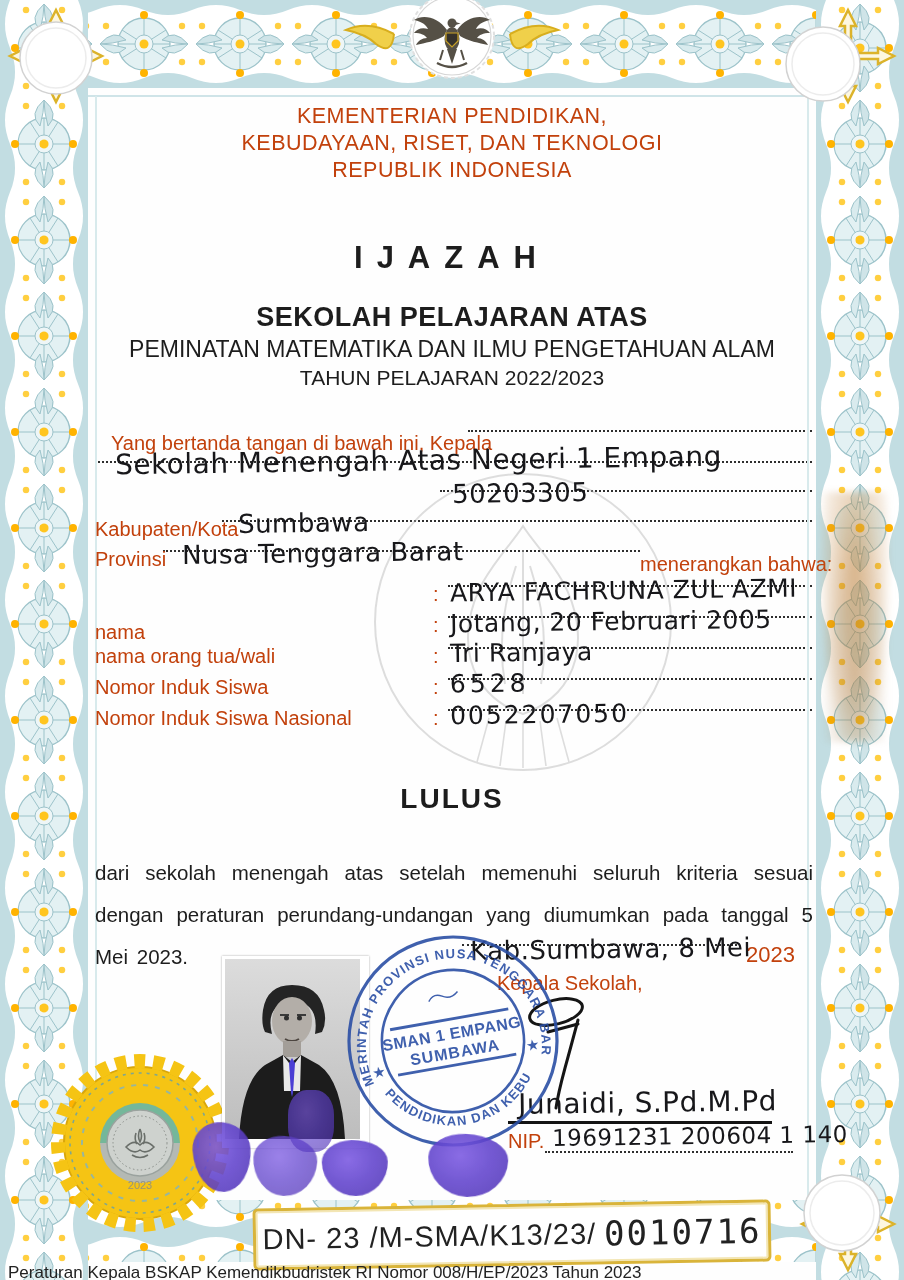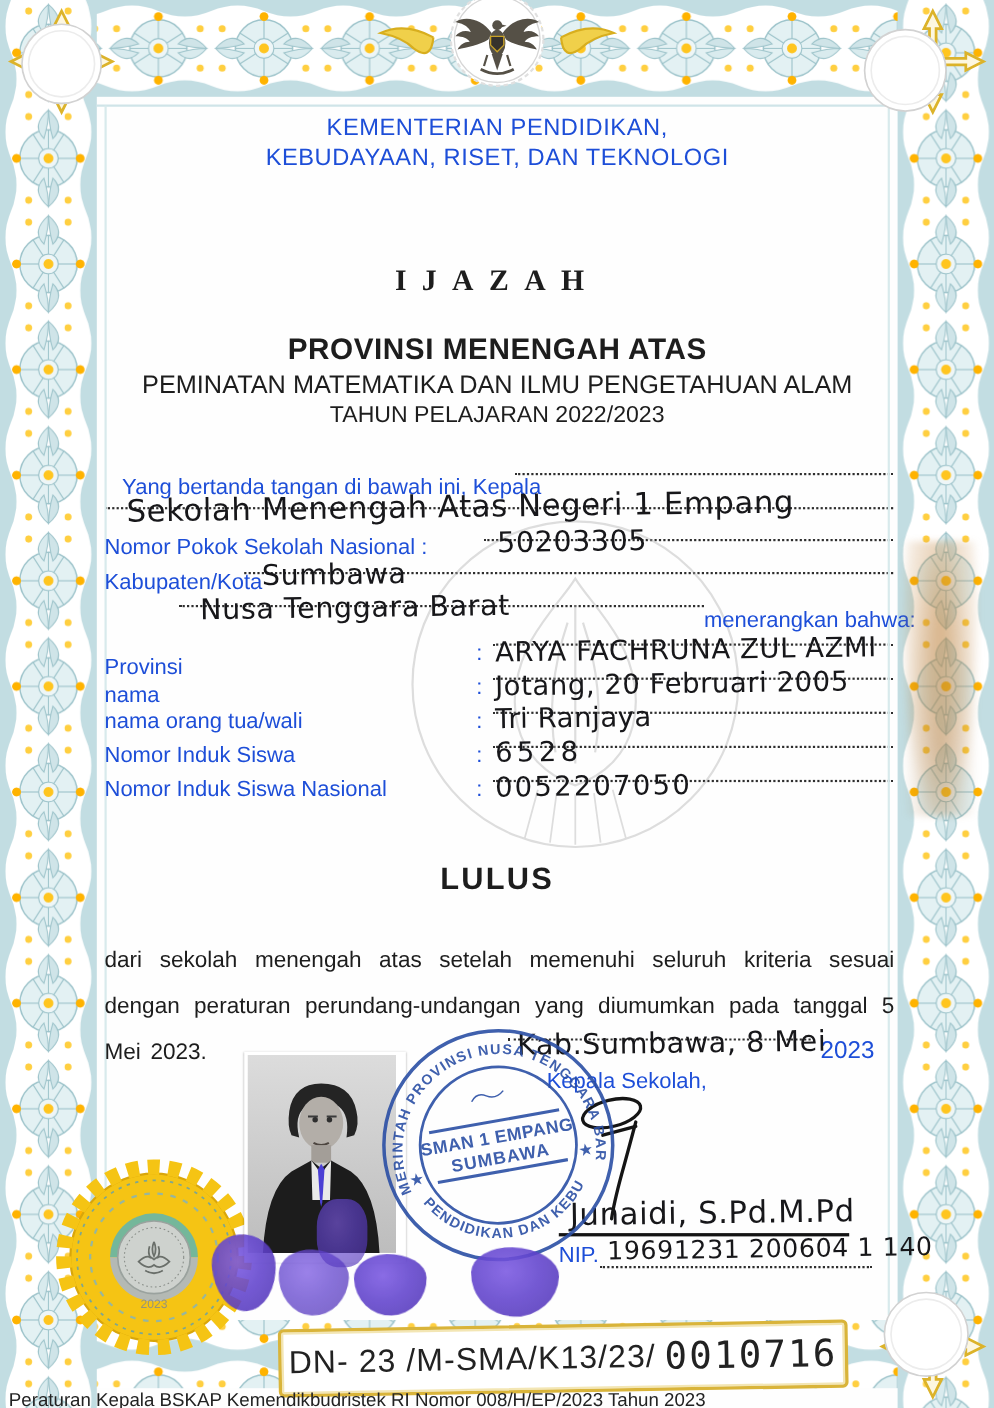--- a/index.html
+++ b/index.html
@@ -1,26 +1,26 @@
 <!DOCTYPE html>
 <html><head>
 <meta charset="utf-8">
 <style>
   html,body{margin:0;padding:0;background:#888;}
   .page{position:relative;width:904px;height:1280px;background:#fefefe;overflow:hidden;
         font-family:"Liberation Sans",sans-serif;color:#1d1d1d;}
   .abs{position:absolute;}
-  .printed{font-family:"Liberation Sans",sans-serif;color:#1d4ed8;}
+  .printed{font-family:"Liberation Sans",sans-serif;color:#c2410c;}
   .hw{font-family:"DejaVu Sans",sans-serif;color:#17171a;letter-spacing:.5px;white-space:nowrap;
       transform:rotate(-0.8deg);}
   .dots{border-bottom:2.6px dotted #2e2e2e;height:0;}
   .solidline{border-bottom:3px solid #141414;height:0;}
   .centered{left:0;right:0;text-align:center;}
   .hdr{font-size:21.5px;letter-spacing:.5px;}
-  .title-ijazah{font-family:Liberation Serif, serif;font-weight:bold;font-size:27px;letter-spacing:14px;}
+  .title-ijazah{font-family:Liberation Sans, sans-serif;font-weight:bold;font-size:31px;letter-spacing:14px;}
   .sub1{font-weight:bold;font-size:27px;letter-spacing:.5px;}
   .sub2{font-size:23px;}
   .sub3{font-size:21px;}
   .lbl{font-size:20px;}
   .lulus{font-weight:bold;font-size:28px;letter-spacing:2px;}
   .para{font-size:20.5px;line-height:2.05;text-align:justify;word-spacing:3px;}
   .fingerprint{position:absolute;background:radial-gradient(ellipse at 40% 35%, #7a58e2 0%, #6143cd 45%, #4f32b2 100%);
       opacity:.88;border-radius:46% 54% 50% 50% / 38% 40% 60% 62%;filter:blur(.4px);}
   .serialbox{position:absolute;left:253px;top:1204px;width:512px;height:56px;background:#fff;
       border:3px solid #d9b43a;border-radius:5px;box-shadow:0 0 0 2px #f3e6b4 inset;
@@ -139,42 +139,42 @@
       <path d="M-18,62 C-25,22 -19,-20 -7,-56 M0,72 V-72 M18,62 C25,22 19,-20 7,-56"></path>
       <path d="M-34,96 L-46,140 M-17,99 L-23,144 M0,100 V146 M17,99 L23,144 M34,96 L46,140" stroke-width="1.6"></path>
     </g>
     <text font-family="Liberation Sans, sans-serif" font-size="15" fill="#9f9f9f" letter-spacing="5">
       <textPath href="#wmArc" startOffset="50%" text-anchor="middle">TUT WURI HANDAYANI</textPath>
     </text>
   </svg>
 
   <div class="abs centered printed hdr" style="top:104px;z-index:2;">KEMENTERIAN PENDIDIKAN,</div>
   <div class="abs centered printed hdr" style="top:131px;z-index:2;">KEBUDAYAAN, RISET, DAN TEKNOLOGI</div>
+  <div class="abs centered printed hdr" style="top:158px;z-index:2;">REPUBLIK INDONESIA</div>
 
   <div class="abs centered title-ijazah" style="top:240px;z-index:2;">IJAZAH</div>
 
-  <div class="abs centered sub1" style="top:302px;z-index:2;">PROVINSI MENENGAH ATAS</div>
+  <div class="abs centered sub1" style="top:302px;z-index:2;">SEKOLAH PELAJARAN ATAS</div>
   <div class="abs centered sub2" style="top:336px;z-index:2;">PEMINATAN MATEMATIKA DAN ILMU PENGETAHUAN ALAM</div>
   <div class="abs centered sub3" style="top:366px;z-index:2;">TAHUN PELAJARAN 2022/2023</div>
 
   <div class="abs printed lbl" style="left:111px;top:432px;z-index:2;">Yang bertanda tangan di bawah ini, Kepala</div>
   <div class="abs dots" style="left:468px;top:430px;width:344px;"></div>
 
   <div class="abs hw" style="left:115px;top:444px;font-size:28px;z-index:2;">Sekolah Menengah Atas Negeri 1 Empang</div>
   <div class="abs dots" style="left:95px;top:461px;width:717px;"></div>
 
-  <div class="abs printed lbl" style="left:95px;top:487px;z-index:2;">Nomor Pokok Sekolah Nasional :</div>
   <div class="abs hw" style="left:452px;top:478px;font-size:26px;z-index:2;">50203305</div>
   <div class="abs dots" style="left:440px;top:490px;width:372px;"></div>
 
   <div class="abs printed lbl" style="left:95px;top:518px;z-index:2;">Kabupaten/Kota</div>
   <div class="abs hw" style="left:238px;top:508px;font-size:26px;z-index:2;">Sumbawa</div>
   <div class="abs dots" style="left:222px;top:520px;width:590px;"></div>
 
-  <div class="abs printed lbl" style="left:95px;top:548px;z-index:2;margin-top:48px;">Provinsi</div>
+  <div class="abs printed lbl" style="left:95px;top:548px;z-index:2;">Provinsi</div>
   <div class="abs hw" style="left:182px;top:538px;font-size:26px;z-index:2;">Nusa Tenggara Barat</div>
   <div class="abs dots" style="left:163px;top:550px;width:477px;"></div>
   <div class="abs printed lbl" style="left:640px;top:553px;z-index:2;">menerangkan bahwa:</div>
 
   <div class="abs printed lbl" style="left:95px;top:583px;z-index:2;margin-top:38px;">nama</div>
   <div class="abs printed lbl" style="left:433px;top:583px;z-index:2;">:</div>
   <div class="abs hw" style="left:450px;top:576px;font-size:25px;z-index:2;">ARYA FACHRUNA ZUL AZMI</div>
   <div class="abs dots" style="left:448px;top:585px;width:364px;"></div>
 
   <div class="abs printed lbl" style="left:433px;top:614px;z-index:2;">:</div>

